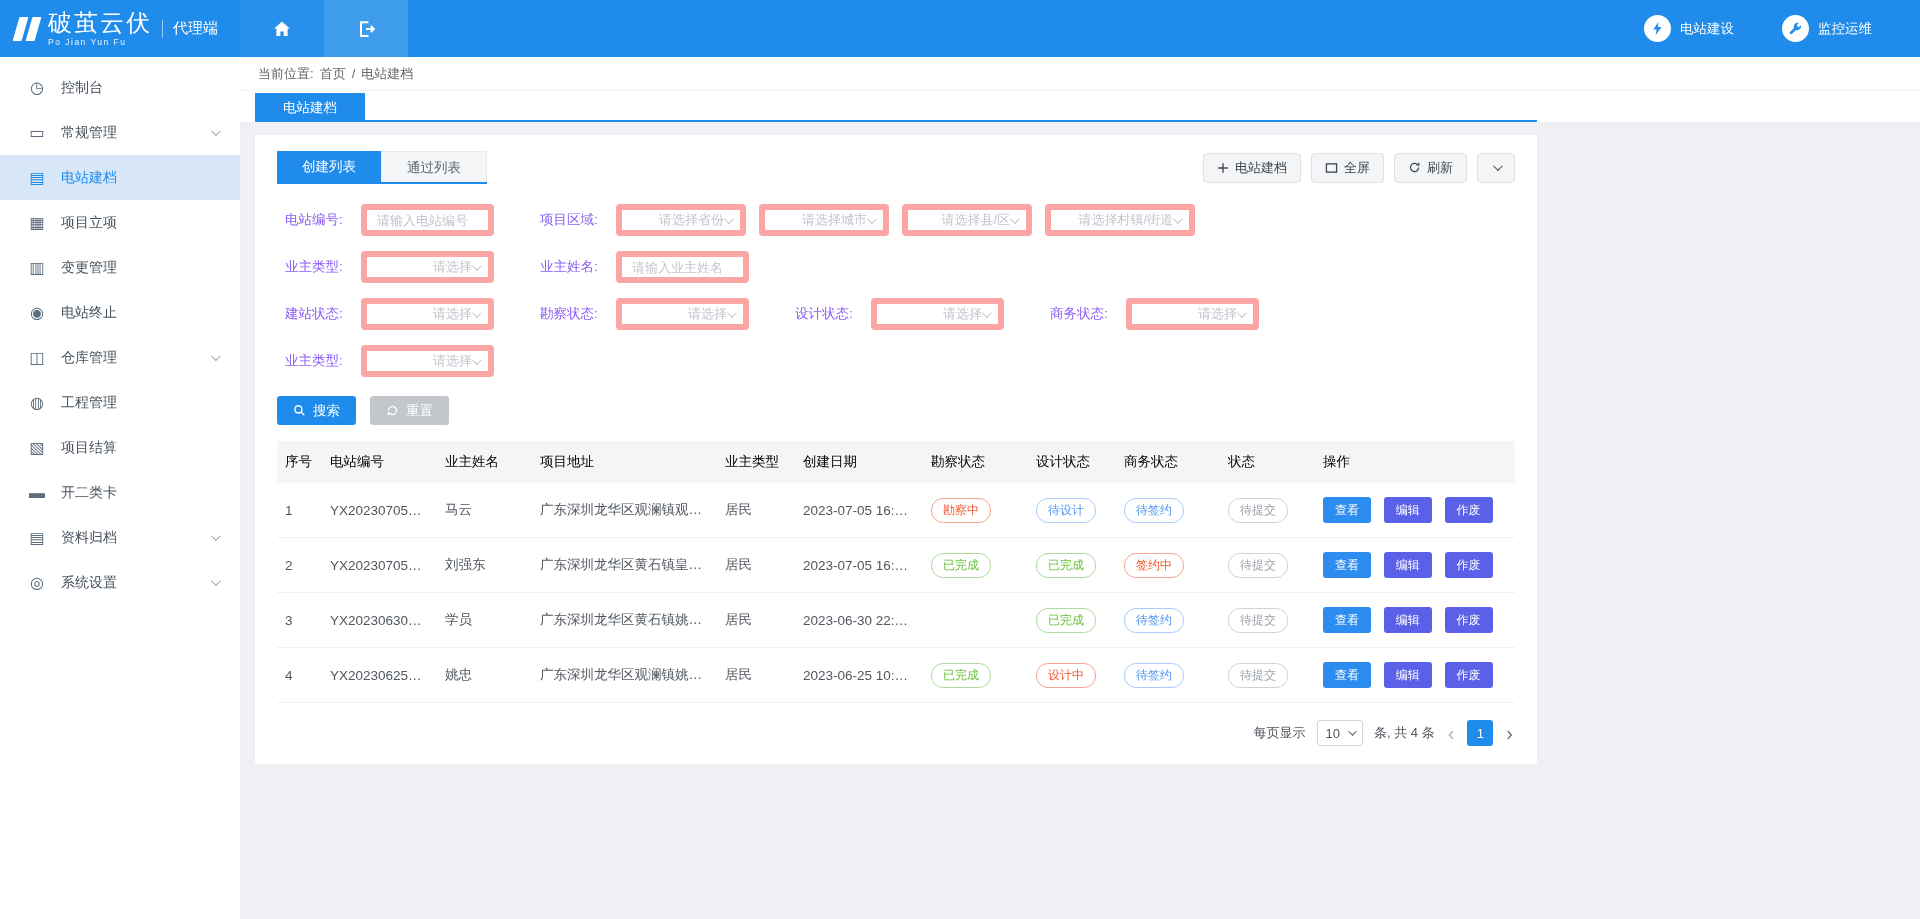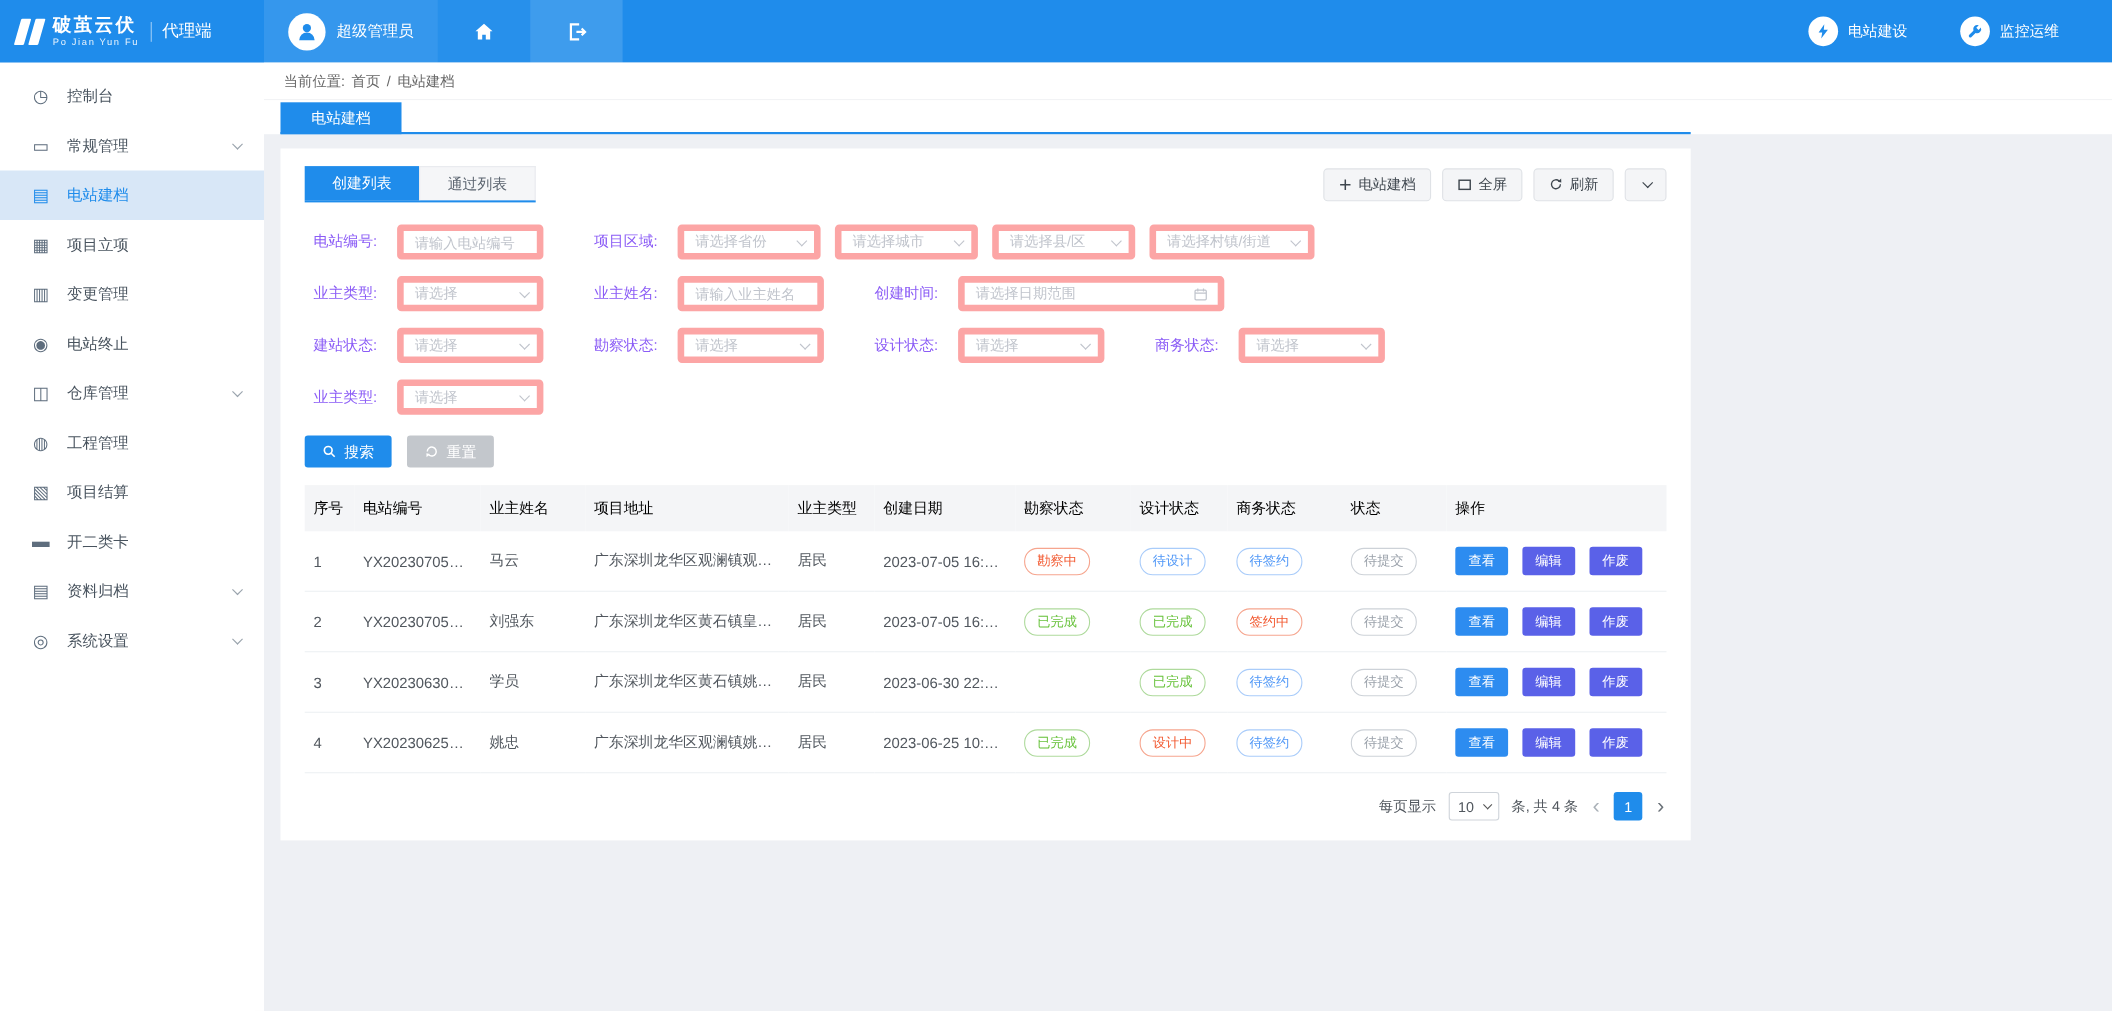--- a/index.html
+++ b/index.html
@@ -12,21 +12,21 @@
 
   
   .topbar {
     position:absolute; top:0; left:0; right:0; height:57px;
     background: var(--primary, #1f8ceb); display:flex; align-items:stretch; color:#fff;
   }
   .brand { width:240px; display:flex; align-items:center; padding-left:16px; flex-shrink:0; }
   .logo-mark { display:flex; gap:4px; margin-right:10px; transform:skewX(-16deg); }
   .logo-mark i { display:block; width:9px; height:24px; background:#fff; border-radius:1px; }
   .brand-text { display:flex; flex-direction:column; line-height:1.05; }
-  .brand-title { font-size:17px; font-weight:bold; letter-spacing:2px; }
+  .brand-title { font-size:24px; font-weight:normal; letter-spacing:2px; }
   .brand-sub { font-size:8.5px; letter-spacing:1.5px; opacity:.9; margin-top:2px; }
   .brand-divider { width:1px; height:18px; background:rgba(255,255,255,.55); margin:0 10px; }
   .brand-tag { font-size:15px; }
   .seg { display:flex; align-items:center; justify-content:center; cursor:pointer; }
   .seg-user { padding:0 22px; gap:10px; background:rgba(255,255,255,.10); font-size:14px; }
   .seg-home { width:84px; background:rgba(255,255,255,.04); }
   .seg-logout { width:84px; background:rgba(255,255,255,.14); }
   .avatar { width:34px; height:34px; border-radius:50%; background:#fff; display:flex; align-items:center; justify-content:center; }
   .spacer { flex:1; }
   .topnav { display:flex; align-items:center; gap:48px; padding-right:48px; }
@@ -66,21 +66,21 @@
   .filters { padding:20px 22px 0; }
   .f-row { display:flex; align-items:center; margin-bottom:15px; }
   .f-field { display:flex; align-items:center; margin-right:38px; }
   .f-label { width:74px; text-align:center; margin-right:10px; font-weight:400; color:#8b5cf6; font-size:13.5px; white-space:nowrap; }
   .f-input, .f-select, .f-daterange {
     height:32px; border:6px solid #fca5a5; border-radius:4px; background:#fff;
     font-size:13px; color:#333; display:inline-flex; align-items:center;
   }
   .f-input { width:133px; padding:0 10px; font-family:inherit; }
   .f-input::placeholder { color:#c0c4cc; }
-  .f-select { width:133px; padding:0 9px 0 10px; justify-content:space-between; cursor:pointer; }
+  .f-select { width:133px; padding:0 9px 0 10px; justify-content:flex-end; cursor:pointer; }
   .f-select .ph { color:#c0c4cc; white-space:nowrap; overflow:hidden; }
   .f-select .chev, .f-daterange .chev { color:#c0c4cc; }
   .region-select { width:130px; margin-right:13px; }
   .region-select:last-child { margin-right:0; }
   .f-daterange { width:242px; padding:0 9px 0 10px; justify-content:space-between; cursor:pointer; }
   .f-daterange .ph { color:#c0c4cc; }
   .f-actions { padding:4px 0 6px; display:flex; gap:14px; }
   .btn-search, .btn-reset { display:inline-flex; align-items:center; gap:7px; height:29px; padding:0 16px; border:none; border-radius:3px; color:#fff; font-size:13.5px; cursor:pointer; font-family:inherit; }
   .btn-search { background:var(--primary,#1f8ceb); }
   .btn-reset { background:#c3c7cc; }
@@ -122,29 +122,20 @@
           <i></i>
         </span>
       <span class="brand-text">
         <span class="brand-title">破茧云伏</span>
         <span class="brand-sub">Po Jian Yun Fu</span>
       </span>
       <span class="brand-divider"></span>
       <span class="brand-tag">代理端</span>
     </div>
 
-    <div class="seg seg-user">
-      <span class="avatar">
-        <svg width="20" height="20" viewBox="0 0 16 16">
-            <circle cx="8" cy="5.2" r="3" fill="#1f8ceb"></circle>
-            <path d="M2.4 14a5.6 5.6 0 0 1 11.2 0z" fill="#1f8ceb"></path>
-          </svg>
-      </span>
-      <span>超级管理员</span>
-    </div>
     <div class="seg seg-home">
       <span>
         <svg width="20" height="20" viewBox="0 0 16 16">
             <path d="M8 2l6.2 5.6h-1.7v6h-3.2V10H6.7v3.6H3.5v-6H1.8z" fill="#fff"></path>
           </svg>
       </span>
     </div>
     <div class="seg seg-logout">
       <span>
         <svg width="20" height="20" viewBox="0 0 16 16" fill="none" stroke="#fff" stroke-width="1.6">
@@ -310,30 +301,20 @@
           <div class="f-field">
             <label class="f-label">业主类型:</label>
             <div class="f-select">
               <span class="ph">请选择</span>
                 <i class="chev"></i>
             </div>
           </div>
           <div class="f-field">
             <label class="f-label">业主姓名:</label>
             <input class="f-input" type="text" placeholder="请输入业主姓名" style="">
-          </div>
-          <div class="f-field">
-            <label class="f-label">创建时间:</label>
-            <div class="f-daterange">
-              <span class="ph">请选择日期范围</span>
-              <svg width="13" height="13" viewBox="0 0 14 14">
-                  <rect x="1.5" y="3" width="11" height="9.5" rx="1" fill="none" stroke="#c0c4cc" stroke-width="1.2"></rect>
-                  <path d="M4.2 1.4v3M9.8 1.4v3M1.5 6h11" stroke="#c0c4cc" stroke-width="1.2"></path>
-                </svg>
-            </div>
           </div>
         </div>
 
         <div class="f-row">
           <div class="f-field">
             <label class="f-label">建站状态:</label>
             <div class="f-select">
               <span class="ph">请选择</span>
                 <i class="chev"></i>
             </div>

